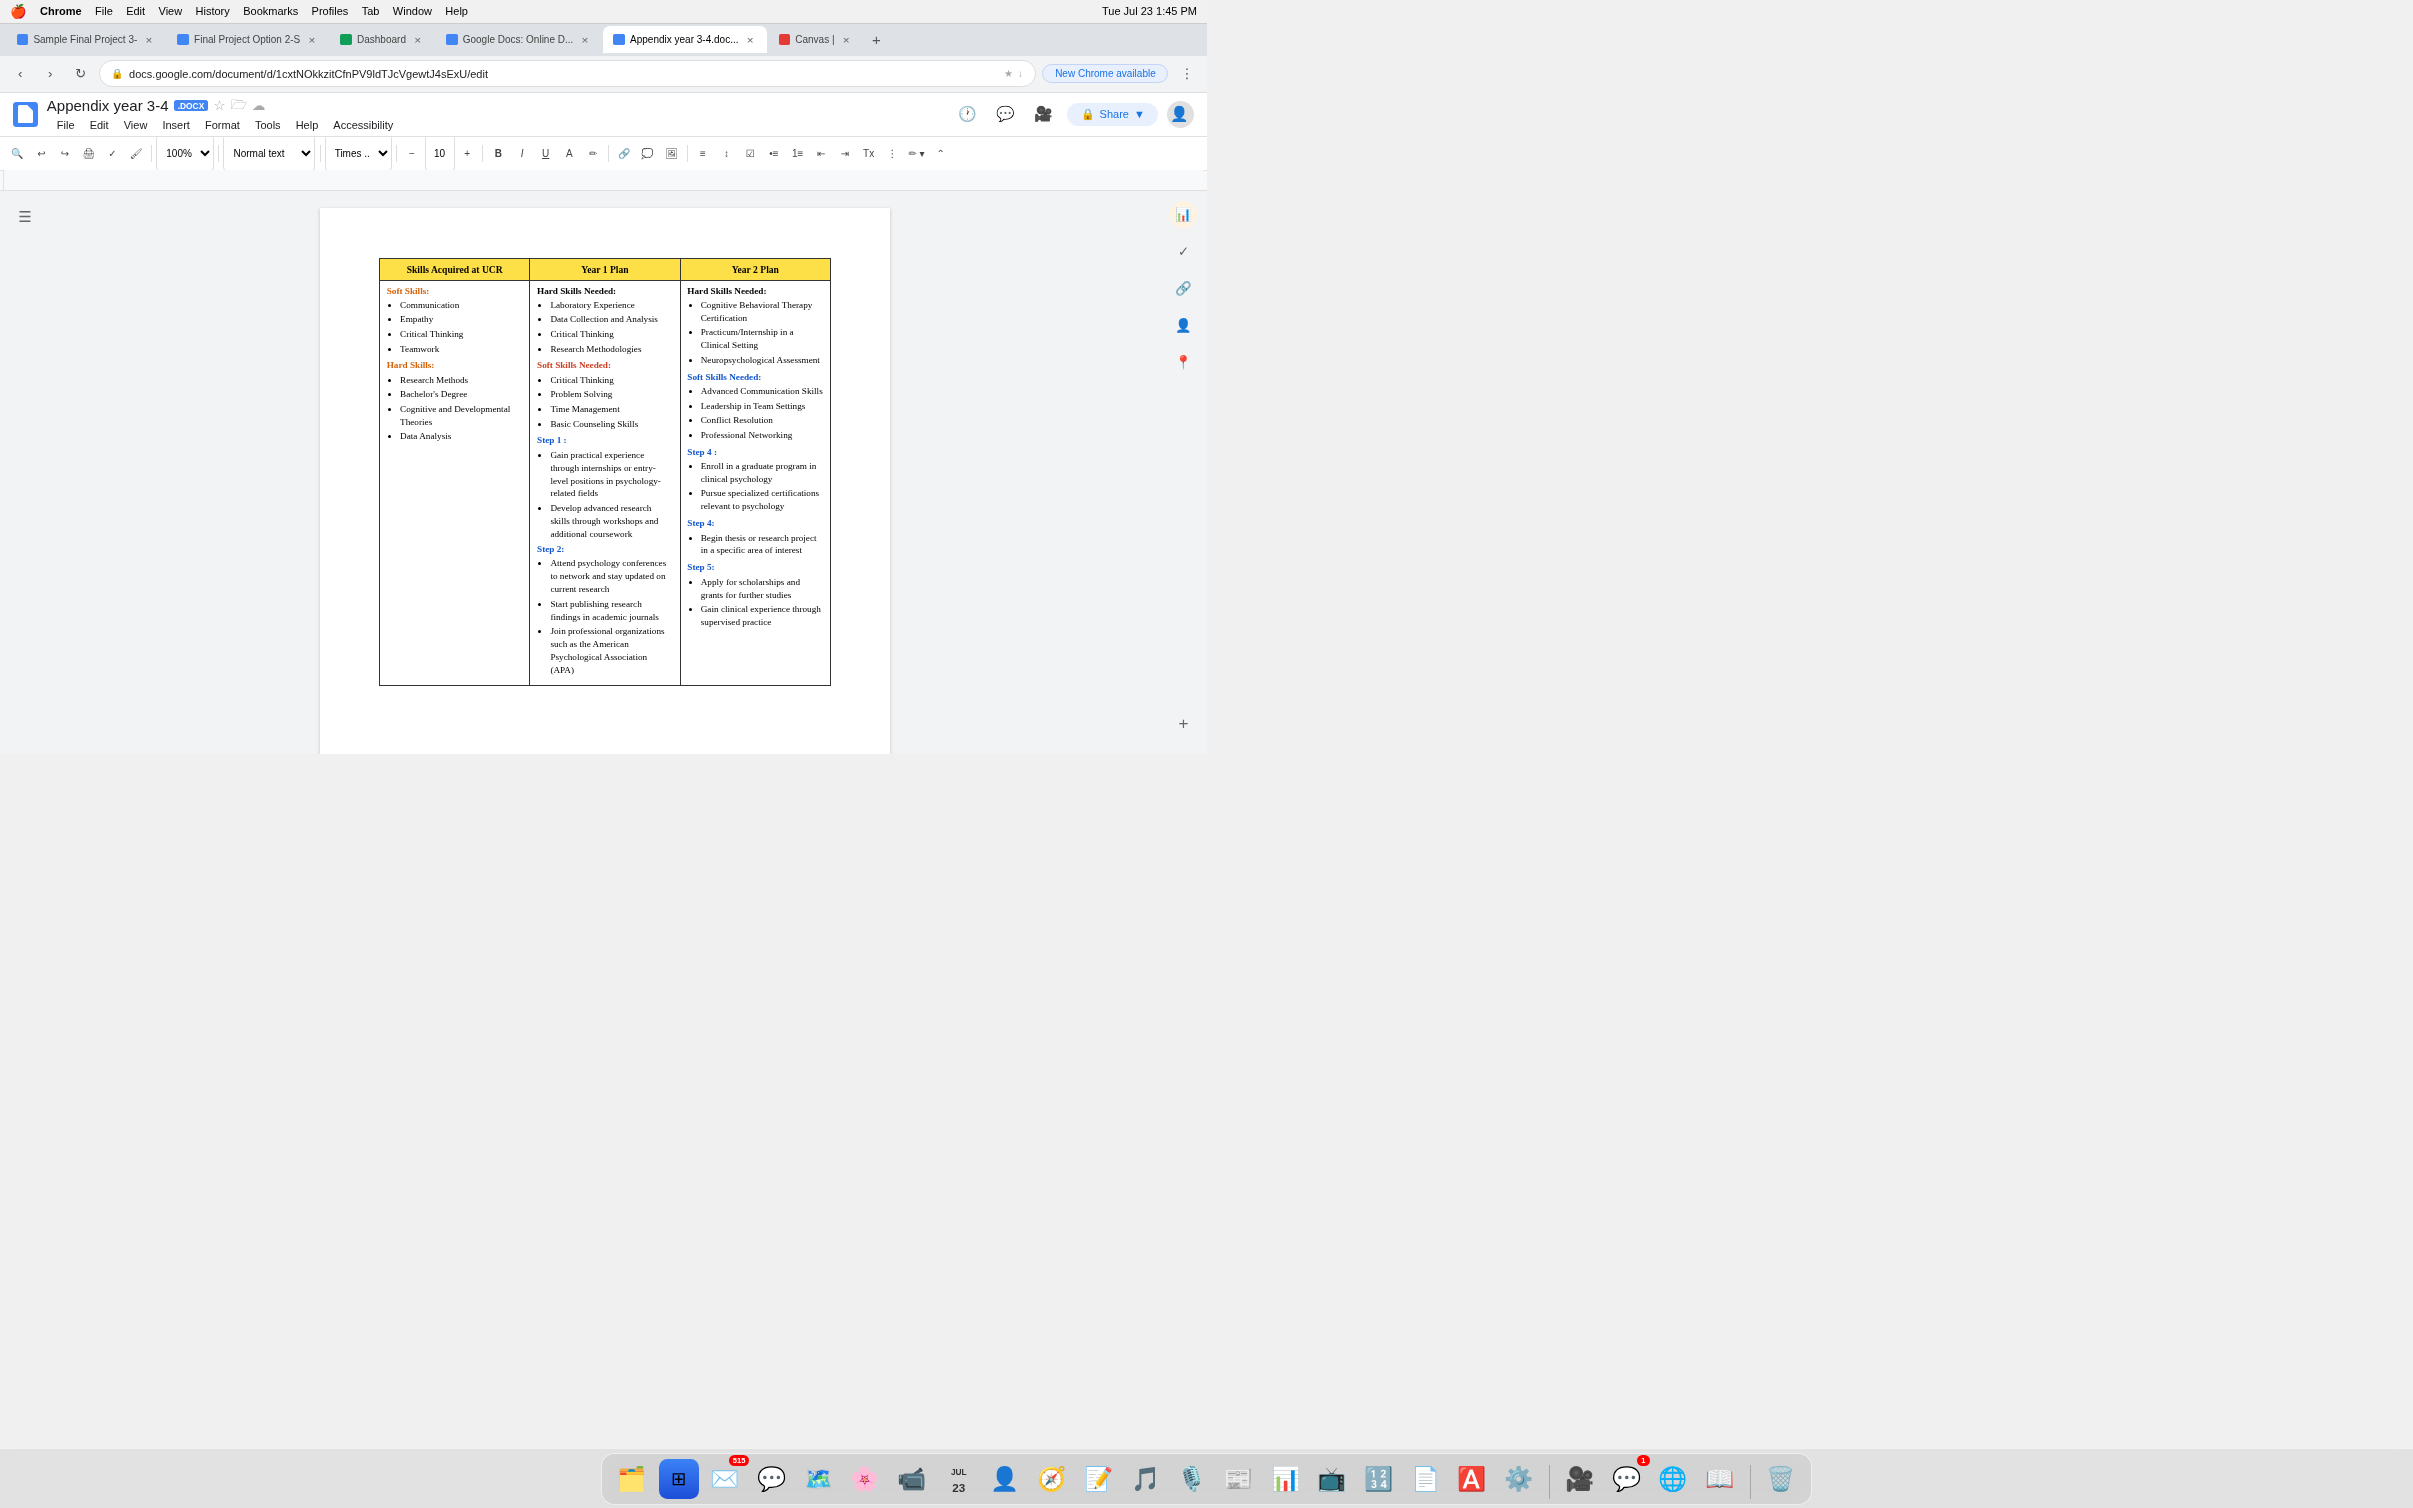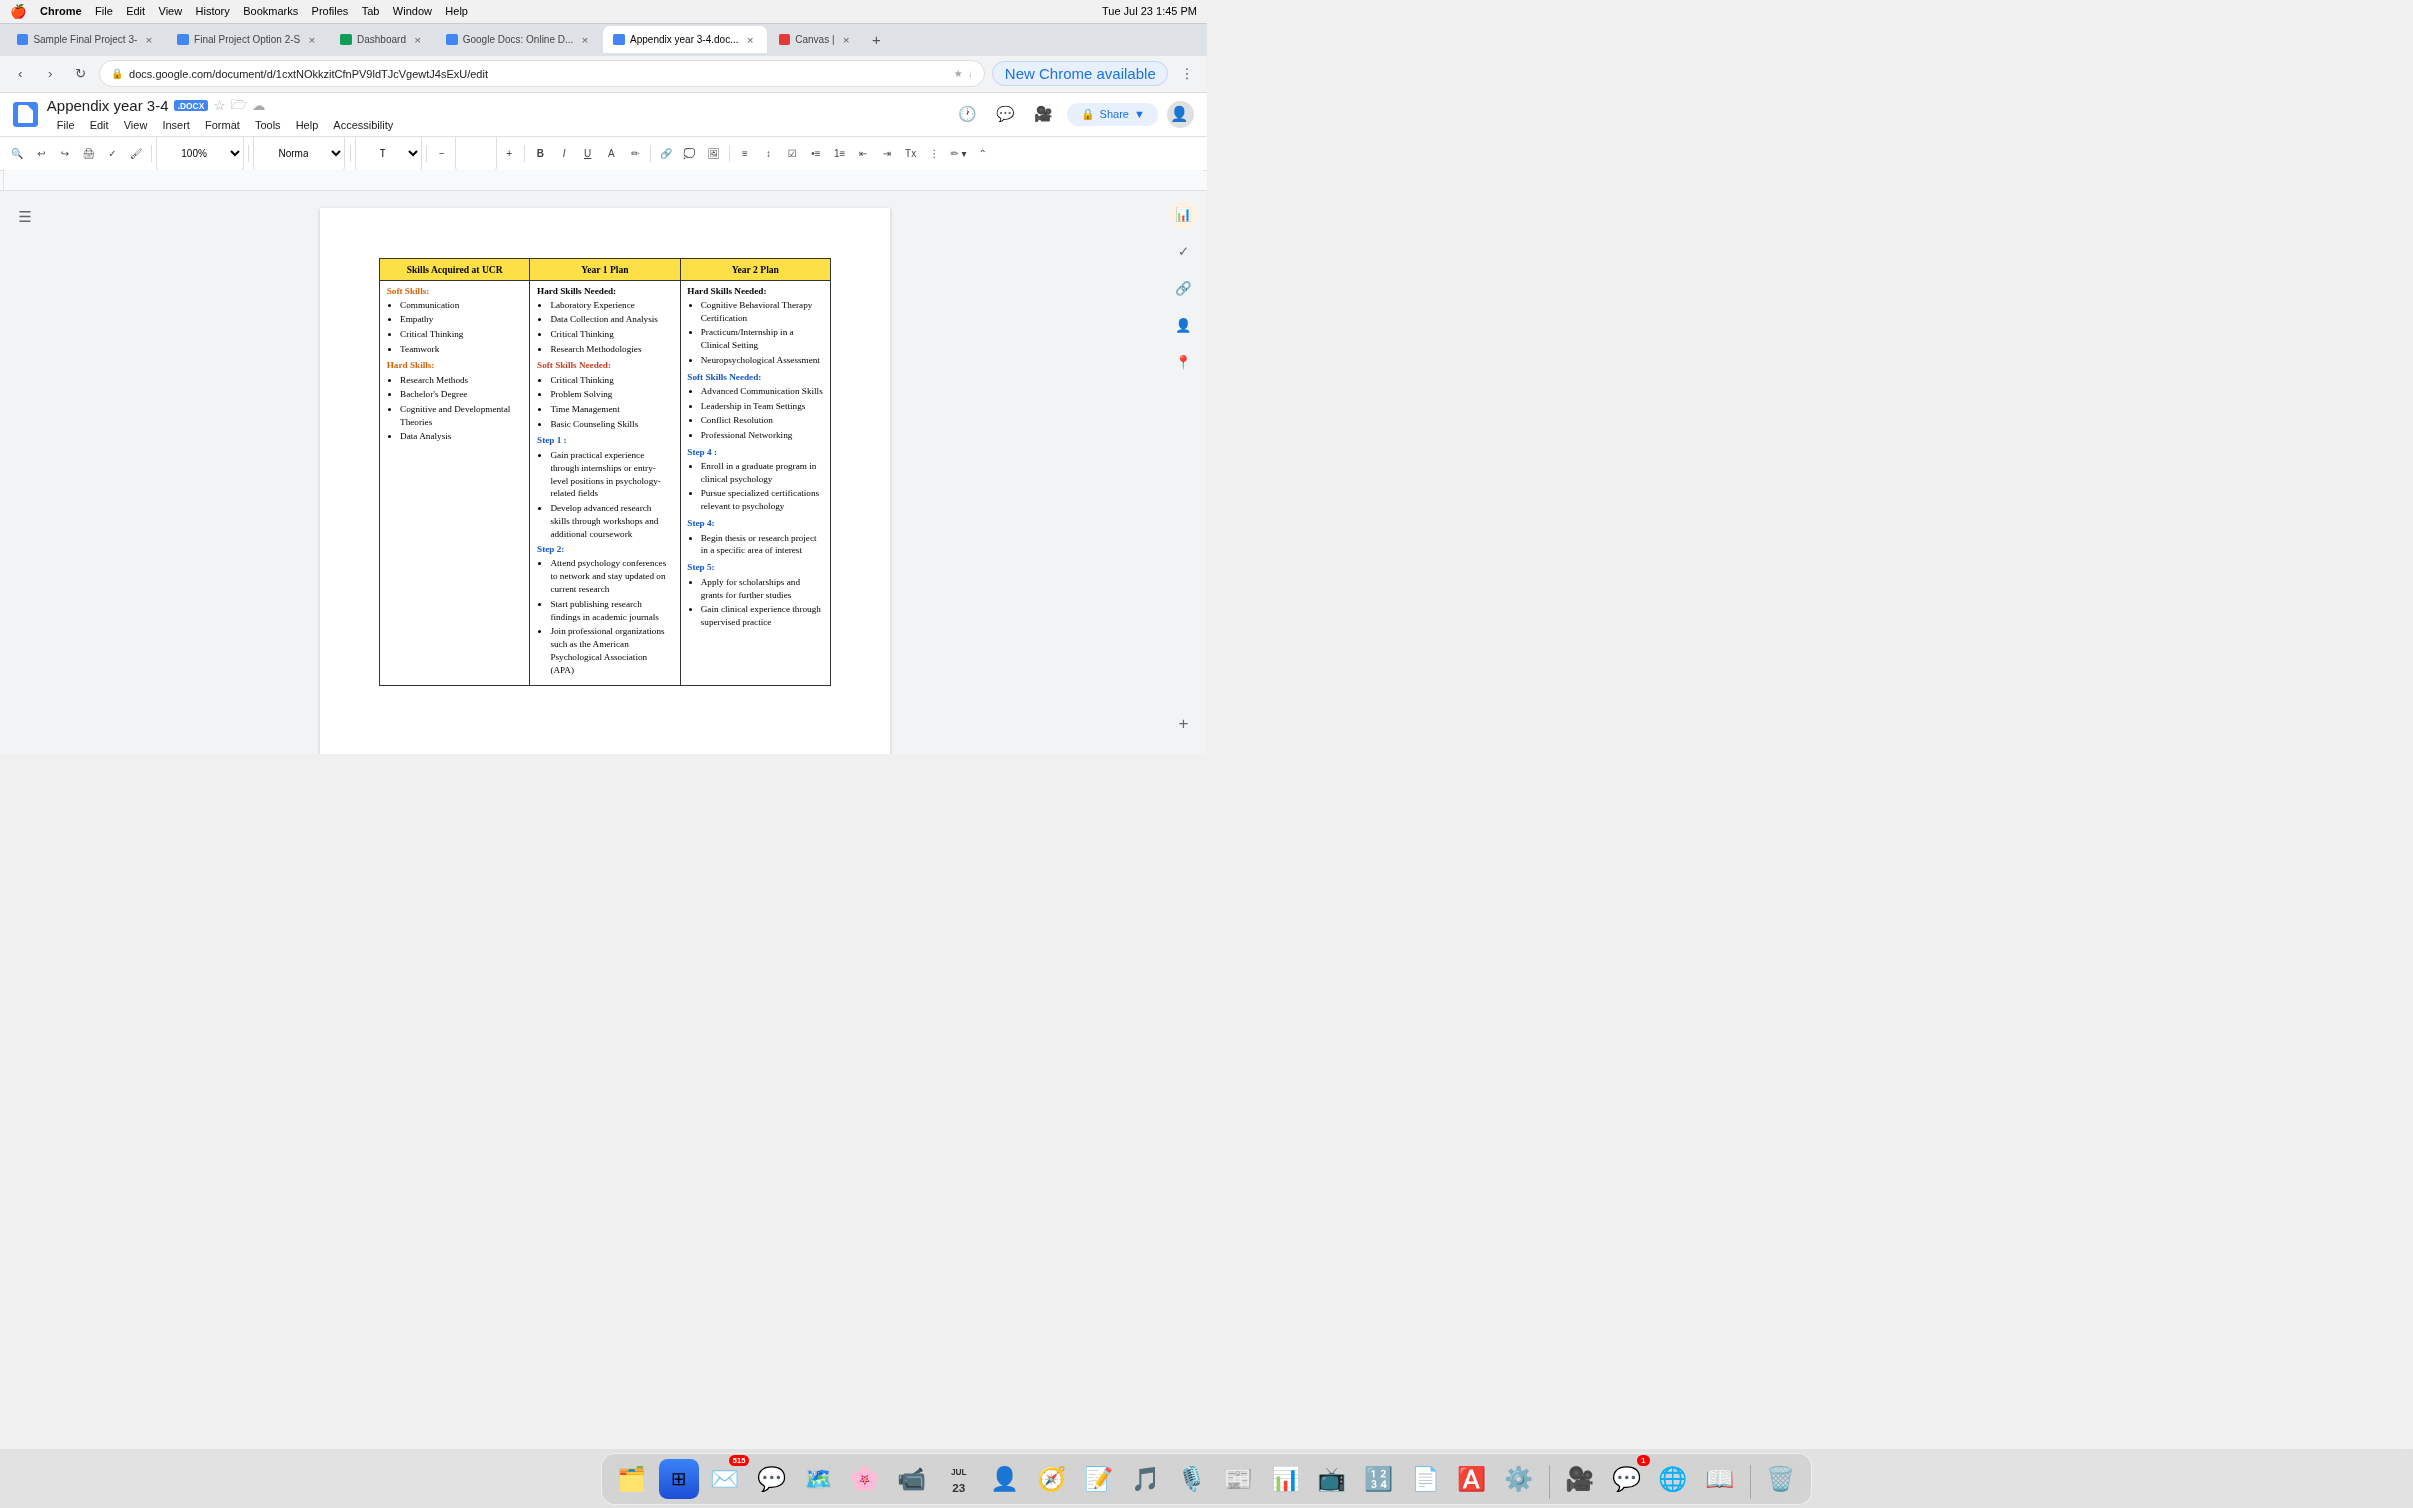--- a/index.html
+++ b/index.html
@@ -156,21 +156,21 @@
     }
     .url-icons {
       display: flex;
       gap: 5px;
     }
     .new-chrome-btn {
       background: #e8f0fe;
       border: 0.8px solid #c5d3f6;
       border-radius: 17px;
       padding: 3.4px 11.7px;
-      font-size: 15px;
+      font-size: 10px;
       color: #1a73e8;
       cursor: pointer;
       font-weight: 500;
       white-space: nowrap;
     }
     .toolbar-icons {
       display: flex;
       align-items: center;
       gap: 3.4px;
     }
@@ -302,21 +302,21 @@
     .fmt-separator {
       width: 0.8px;
       height: 17px;
       background: #ddd;
       margin: 0 2.5px;
     }
     .fmt-select {
       height: 36px;
       border: 0.8px solid #ddd;
       border-radius: 3.4px;
-      padding: 0 20px;
+      padding: 0 5px;
       font-size: 10px;
       background: white;
       cursor: pointer;
     }
 
     
     .ruler {
       height: 20px;
       background: #f8f9fa;
       border-bottom: 0.8px solid #e0e0e0;

